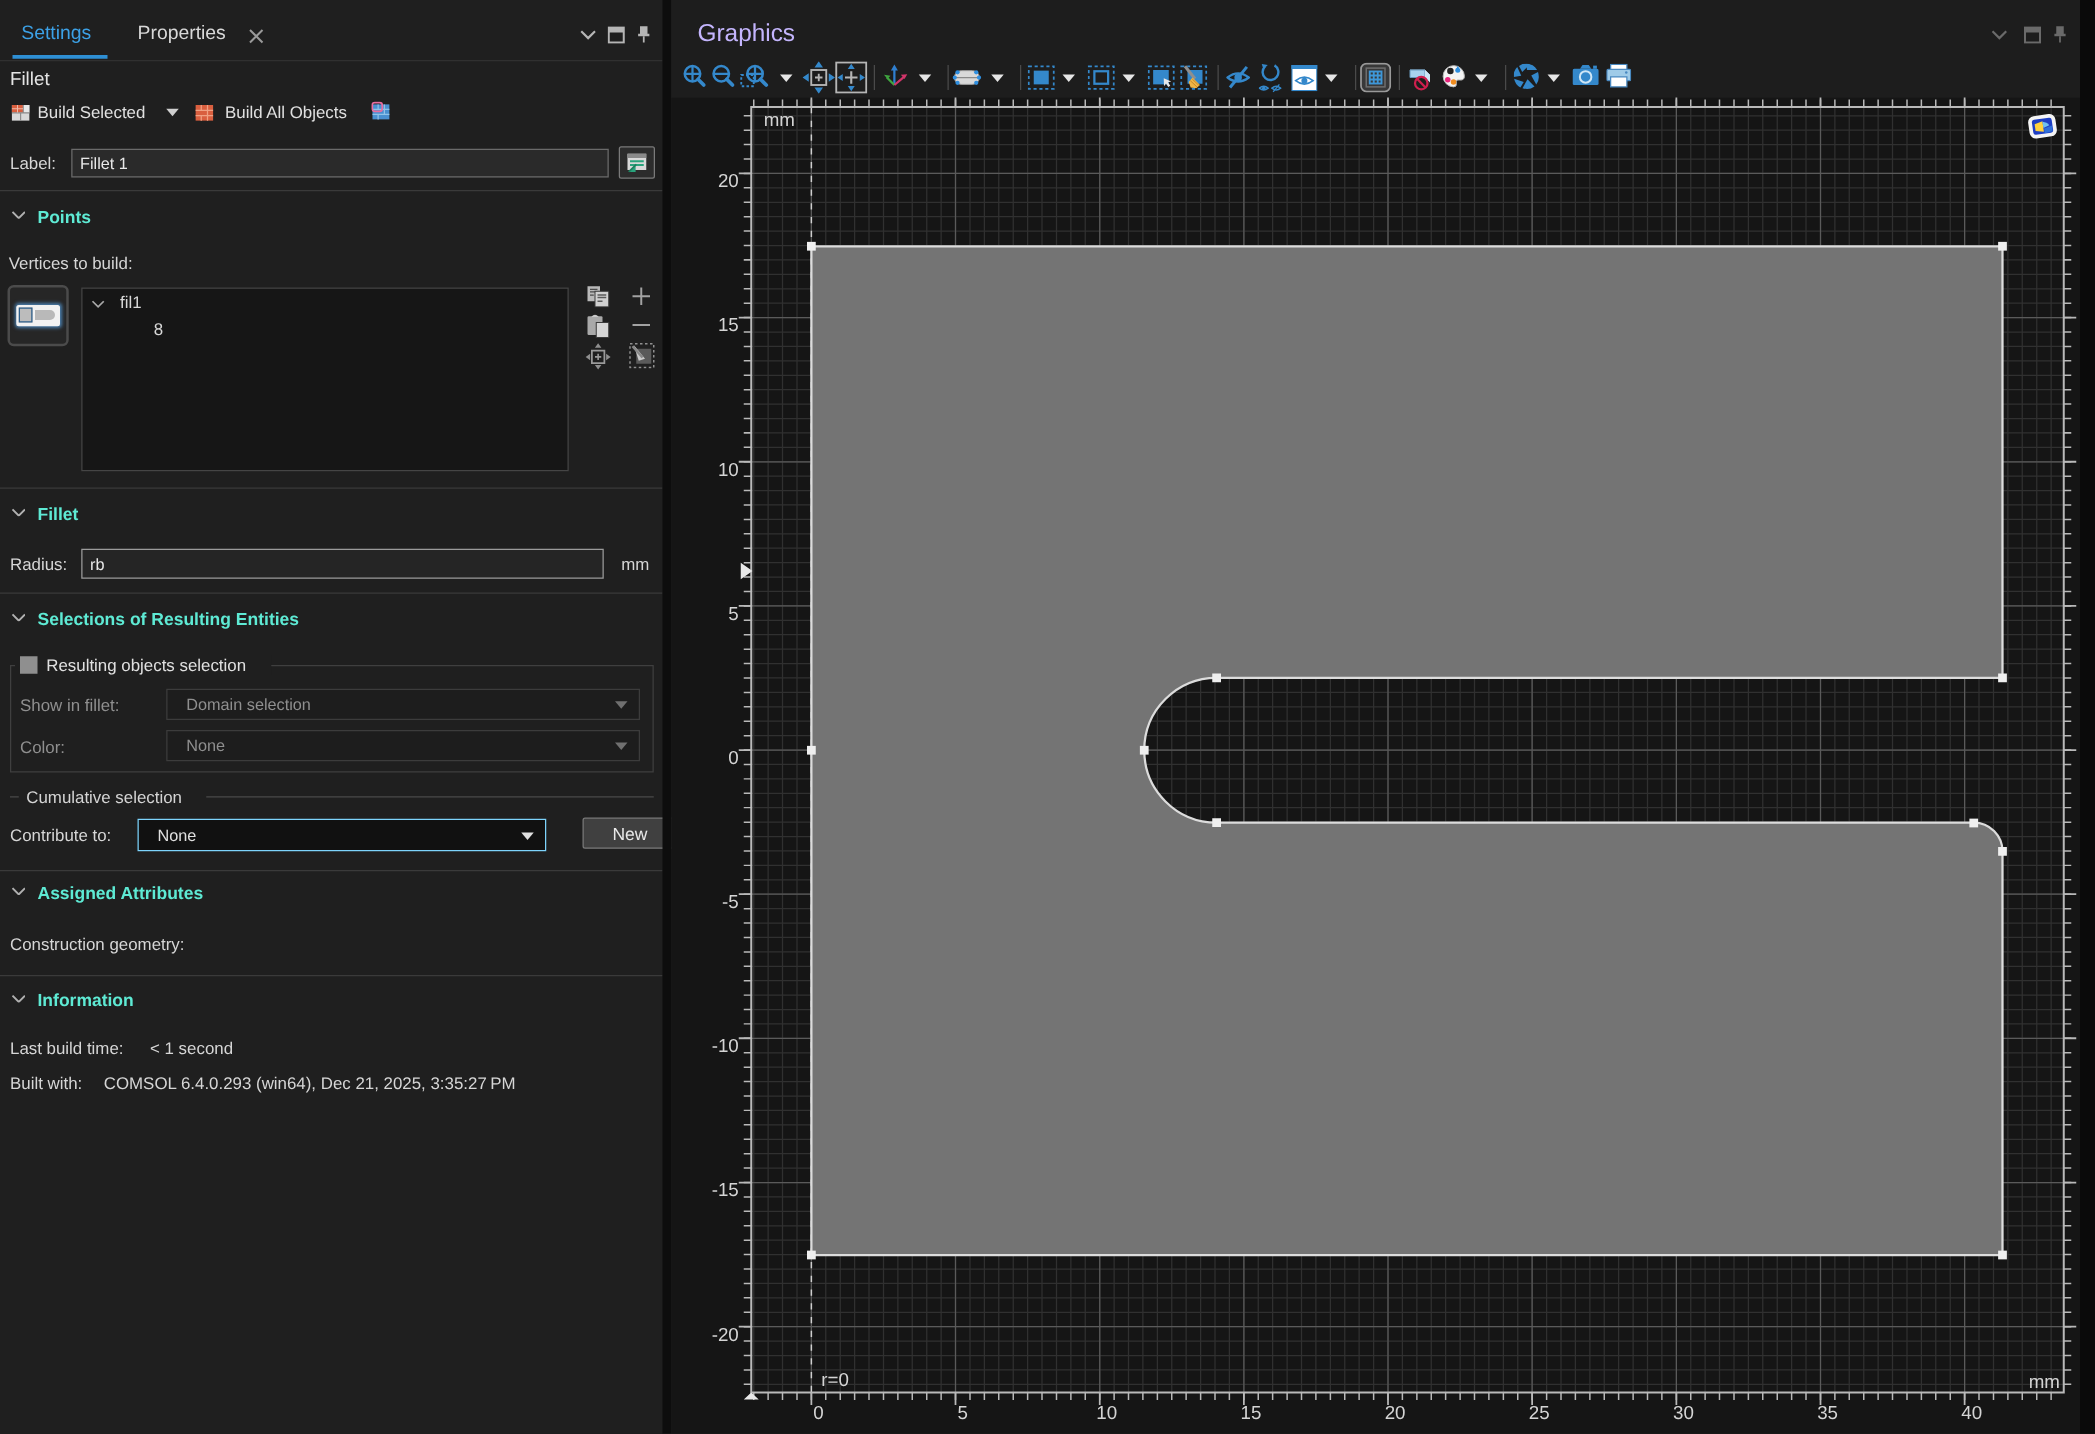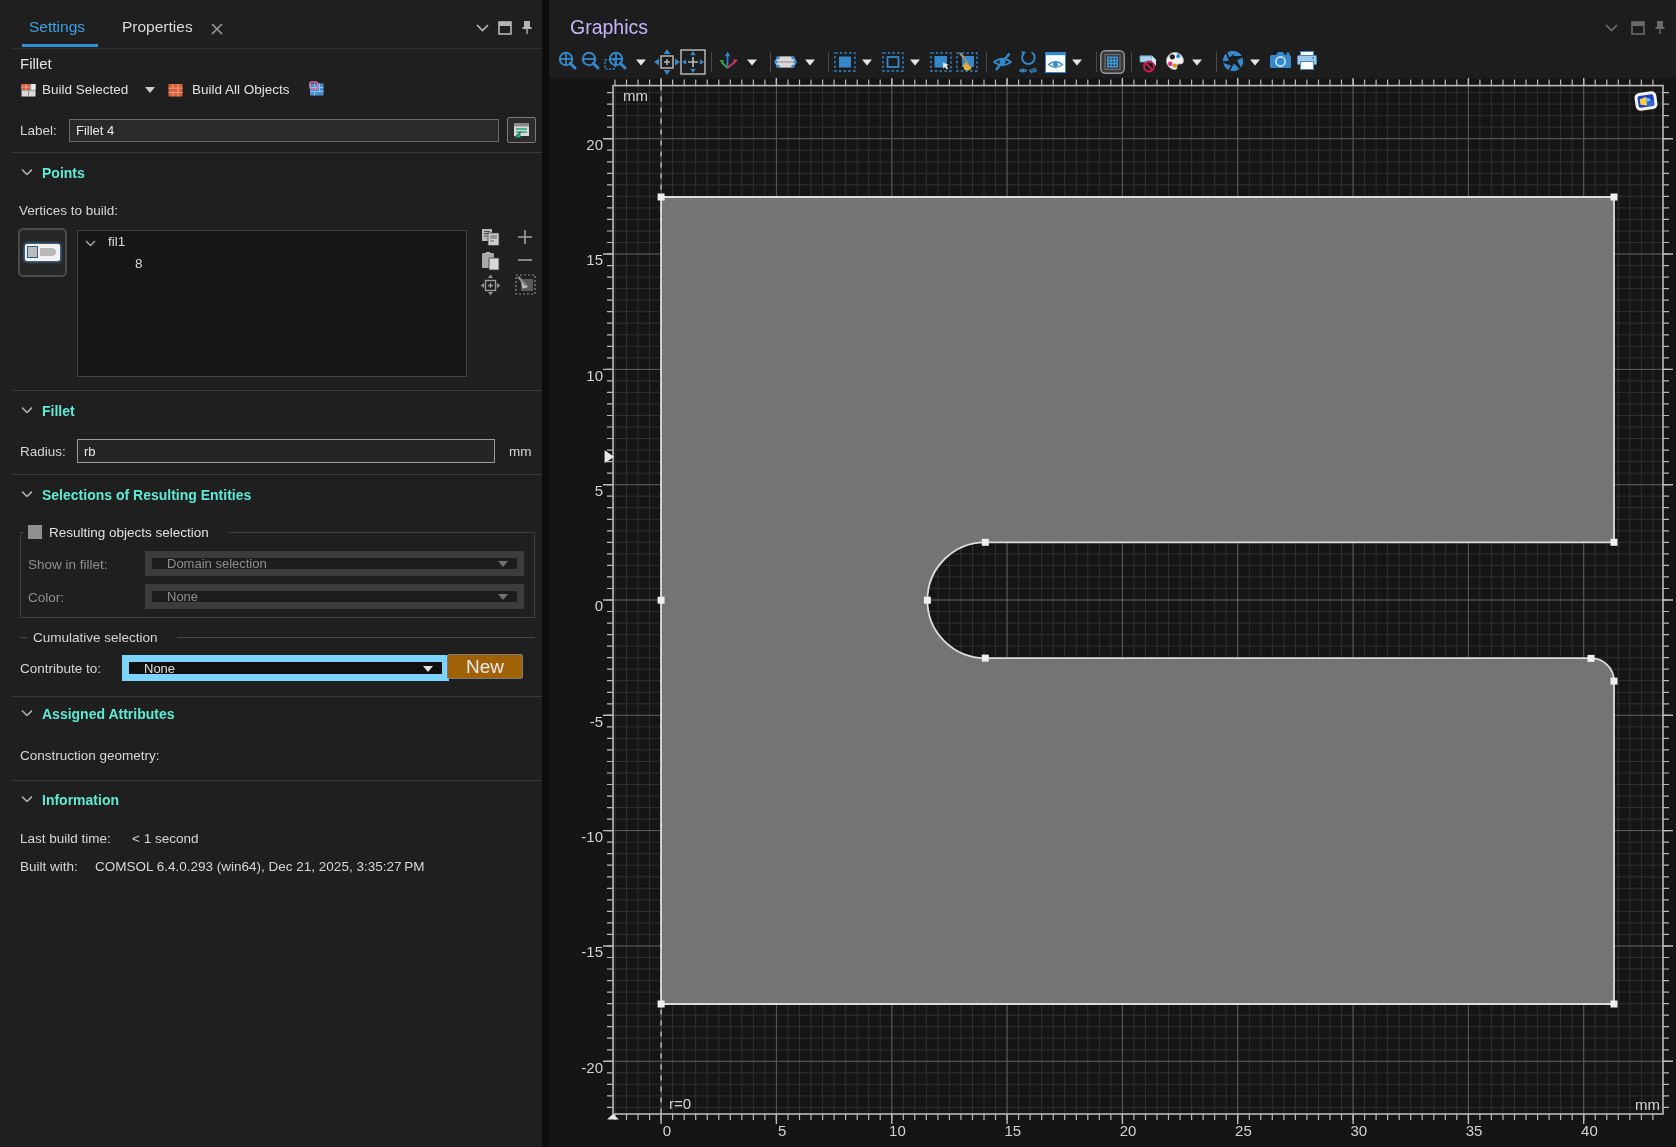--- a/index.html
+++ b/index.html
@@ -1,28 +1,28 @@
 <!DOCTYPE html>
 <html><head><meta charset="utf-8"><style>
 * { margin:0; padding:0; box-sizing:border-box; }
 html,body { width:1676px; height:1147px; background:#1f1f1f; overflow:hidden;
   font-family:"Liberation Sans", sans-serif; }
-#root { position:relative; width:1515px; height:1147px;margin-left:12px; }
+#root { position:relative; width:1515px; height:1147px; }
 .abs { position:absolute; }
 #left { position:absolute; left:0; top:0; width:530px; height:1147px; background:#1f1f1f; }
 #gap { position:absolute; left:530px; top:0; width:7px; height:1147px; background:#0d0d0d; }
 #gfx { position:absolute; left:537px; top:0; width:1139px; height:1147px; background:#1d1d1d; }
 #rightedge { position:absolute; left:1664px; top:0; width:12px; height:1147px; background:#0a0a0a; }
 .t { position:absolute; color:#d6d6d6; font-size:13.5px; white-space:nowrap; }
 .sep { position:absolute; left:0; width:530px; height:1px; background:#3a3a3a; }
 .hdr { position:absolute; color:#5eead4; font-size:14px; font-weight:bold; white-space:nowrap; }
 .chv { position:absolute; width:11px; height:7px; }
 .inp { position:absolute; background:#2a2a2a; border:1px solid #6a6a6a; color:#e8e8e8;
    font-size:13px; display:flex; align-items:center; padding-left:6px; }
-.cmb { position:absolute; background:#1a1a1a; border:7px solid #7dd3fc; color:#e0e0e0;
+.cmb { position:absolute; background:#1a1a1a; border:1px solid #7dd3fc; color:#e0e0e0;
    font-size:13px; display:flex; align-items:center; padding-left:15px; }
 .cmb .ar { position:absolute; right:9px; top:50%; margin-top:-2.5px; width:0; height:0;
    border-left:5px solid transparent; border-right:5px solid transparent; border-top:6px solid #e0e0e0; }
 .dis { color:#8f8f8f; border-color:#3c3c3c; background:#1d1d1d; }
 .dis .ar { border-top-color:#707070; }
 .ti { position:absolute; }
 .ai { position:absolute; }
 .tsep { position:absolute; top:52px; width:1px; height:20px; background:#4a4a4a; }
 .gi { position:absolute; }
 </style></head>
@@ -65,21 +65,21 @@
 <path d="M1 6.5H14.5M1 10.5H14.5M5.5 2.5V6.5M10.5 6.5V10.5M5.5 10.5V14.5M10.5 2.5V6.5" stroke="#8fc2e8" stroke-width="1" fill="none"></path>
 <rect x="0.8" y="1" width="8" height="7" rx="2" fill="none" stroke="#e86ea0" stroke-width="1.4"></rect>
       </svg>
   <div class="t" style="left:30px;top:82px;color:#e0e0e0">Build Selected</div>
   <svg class="abs" style="left:132px;top:86px" width="12" height="8">
         <path d="M1 1H11L6 7Z" fill="#cfcfcf"></path>
       </svg>
   <div class="t" style="left:180px;top:82px;color:#e0e0e0">Build All Objects</div>
 
   <div class="t" style="left:8px;top:123px">Label:</div>
-  <div class="inp" style="left:57px;top:119px;width:430px;height:23px">Fillet 4</div>
+  <div class="inp" style="left:57px;top:119px;width:430px;height:23px">Fillet 1</div>
   <div class="abs" style="left:495px;top:117px;width:29px;height:26px;background:#2c2c2c;border:1px solid #7a7a7a;border-radius:2px">
     <svg style="position:absolute;left:5px;top:4px" width="17" height="16">
           <rect x="1" y="1" width="15" height="13" fill="#d9d9d9"></rect>
           <rect x="1" y="1" width="15" height="3.4" fill="#8a8a8a"></rect>
           <path d="M3 7H14M3 10H14" stroke="#2aa37c" stroke-width="1.7"></path>
           <path d="M2 15.5L7.5 10L7.5 15.5Z" fill="#2aa37c"></path>
           <path d="M2 15.5L8 9.5" stroke="#1f7f5f" stroke-width="1.4"></path>
         </svg>
   </div>
   <div class="sep" style="top:152px"></div>
@@ -155,21 +155,21 @@
   <div class="t dis" style="left:16px;top:557px;position:absolute;background:none;border:none">Show in fillet:</div>
   <div class="cmb dis" style="left:133px;top:551px;width:379px;height:25px">Domain selection<span class="ar"></span></div>
   <div class="t dis" style="left:16px;top:590px;position:absolute;background:none;border:none">Color:</div>
   <div class="cmb dis" style="left:133px;top:584px;width:379px;height:25px">None<span class="ar"></span></div>
 
   <div class="abs" style="left:8px;top:637px;width:7px;height:1px;background:#4a4a4a"></div>
   <div class="t" style="left:21px;top:630px;color:#d4d4d4">Cumulative selection</div>
   <div class="abs" style="left:165px;top:637px;width:358px;height:1px;background:#4a4a4a"></div>
   <div class="t" style="left:8px;top:661px">Contribute to:</div>
   <div class="cmb" style="left:110px;top:655px;width:327px;height:26px;background:#111">None<span class="ar"></span></div>
-  <div class="abs" style="left:435px;top:654px;width:76px;height:25px;background:#a16207;border:1px solid #7a7a7a;border-radius:2px;color:#e8e8e8;font-size:19px;display:flex;align-items:center;justify-content:center">New</div>
+  <div class="abs" style="left:466px;top:654px;width:76px;height:25px;background:#404040;border:1px solid #7a7a7a;border-radius:2px;color:#e8e8e8;font-size:14px;display:flex;align-items:center;justify-content:center">New</div>
 
   <div class="sep" style="top:696px"></div>
   <svg class="chv" style="left:9px;top:709px" width="12" height="8">
         <path d="M1 1.5L6 6.5L11 1.5" stroke="#b0b0b0" stroke-width="1.6" fill="none"></path>
       </svg>
   <div class="hdr" style="left:30px;top:706px">Assigned Attributes</div>
   <div class="t" style="left:8px;top:748px">Construction geometry:</div>
 
   <div class="sep" style="top:780px"></div>
   <svg class="chv" style="left:9px;top:795px" width="12" height="8">

